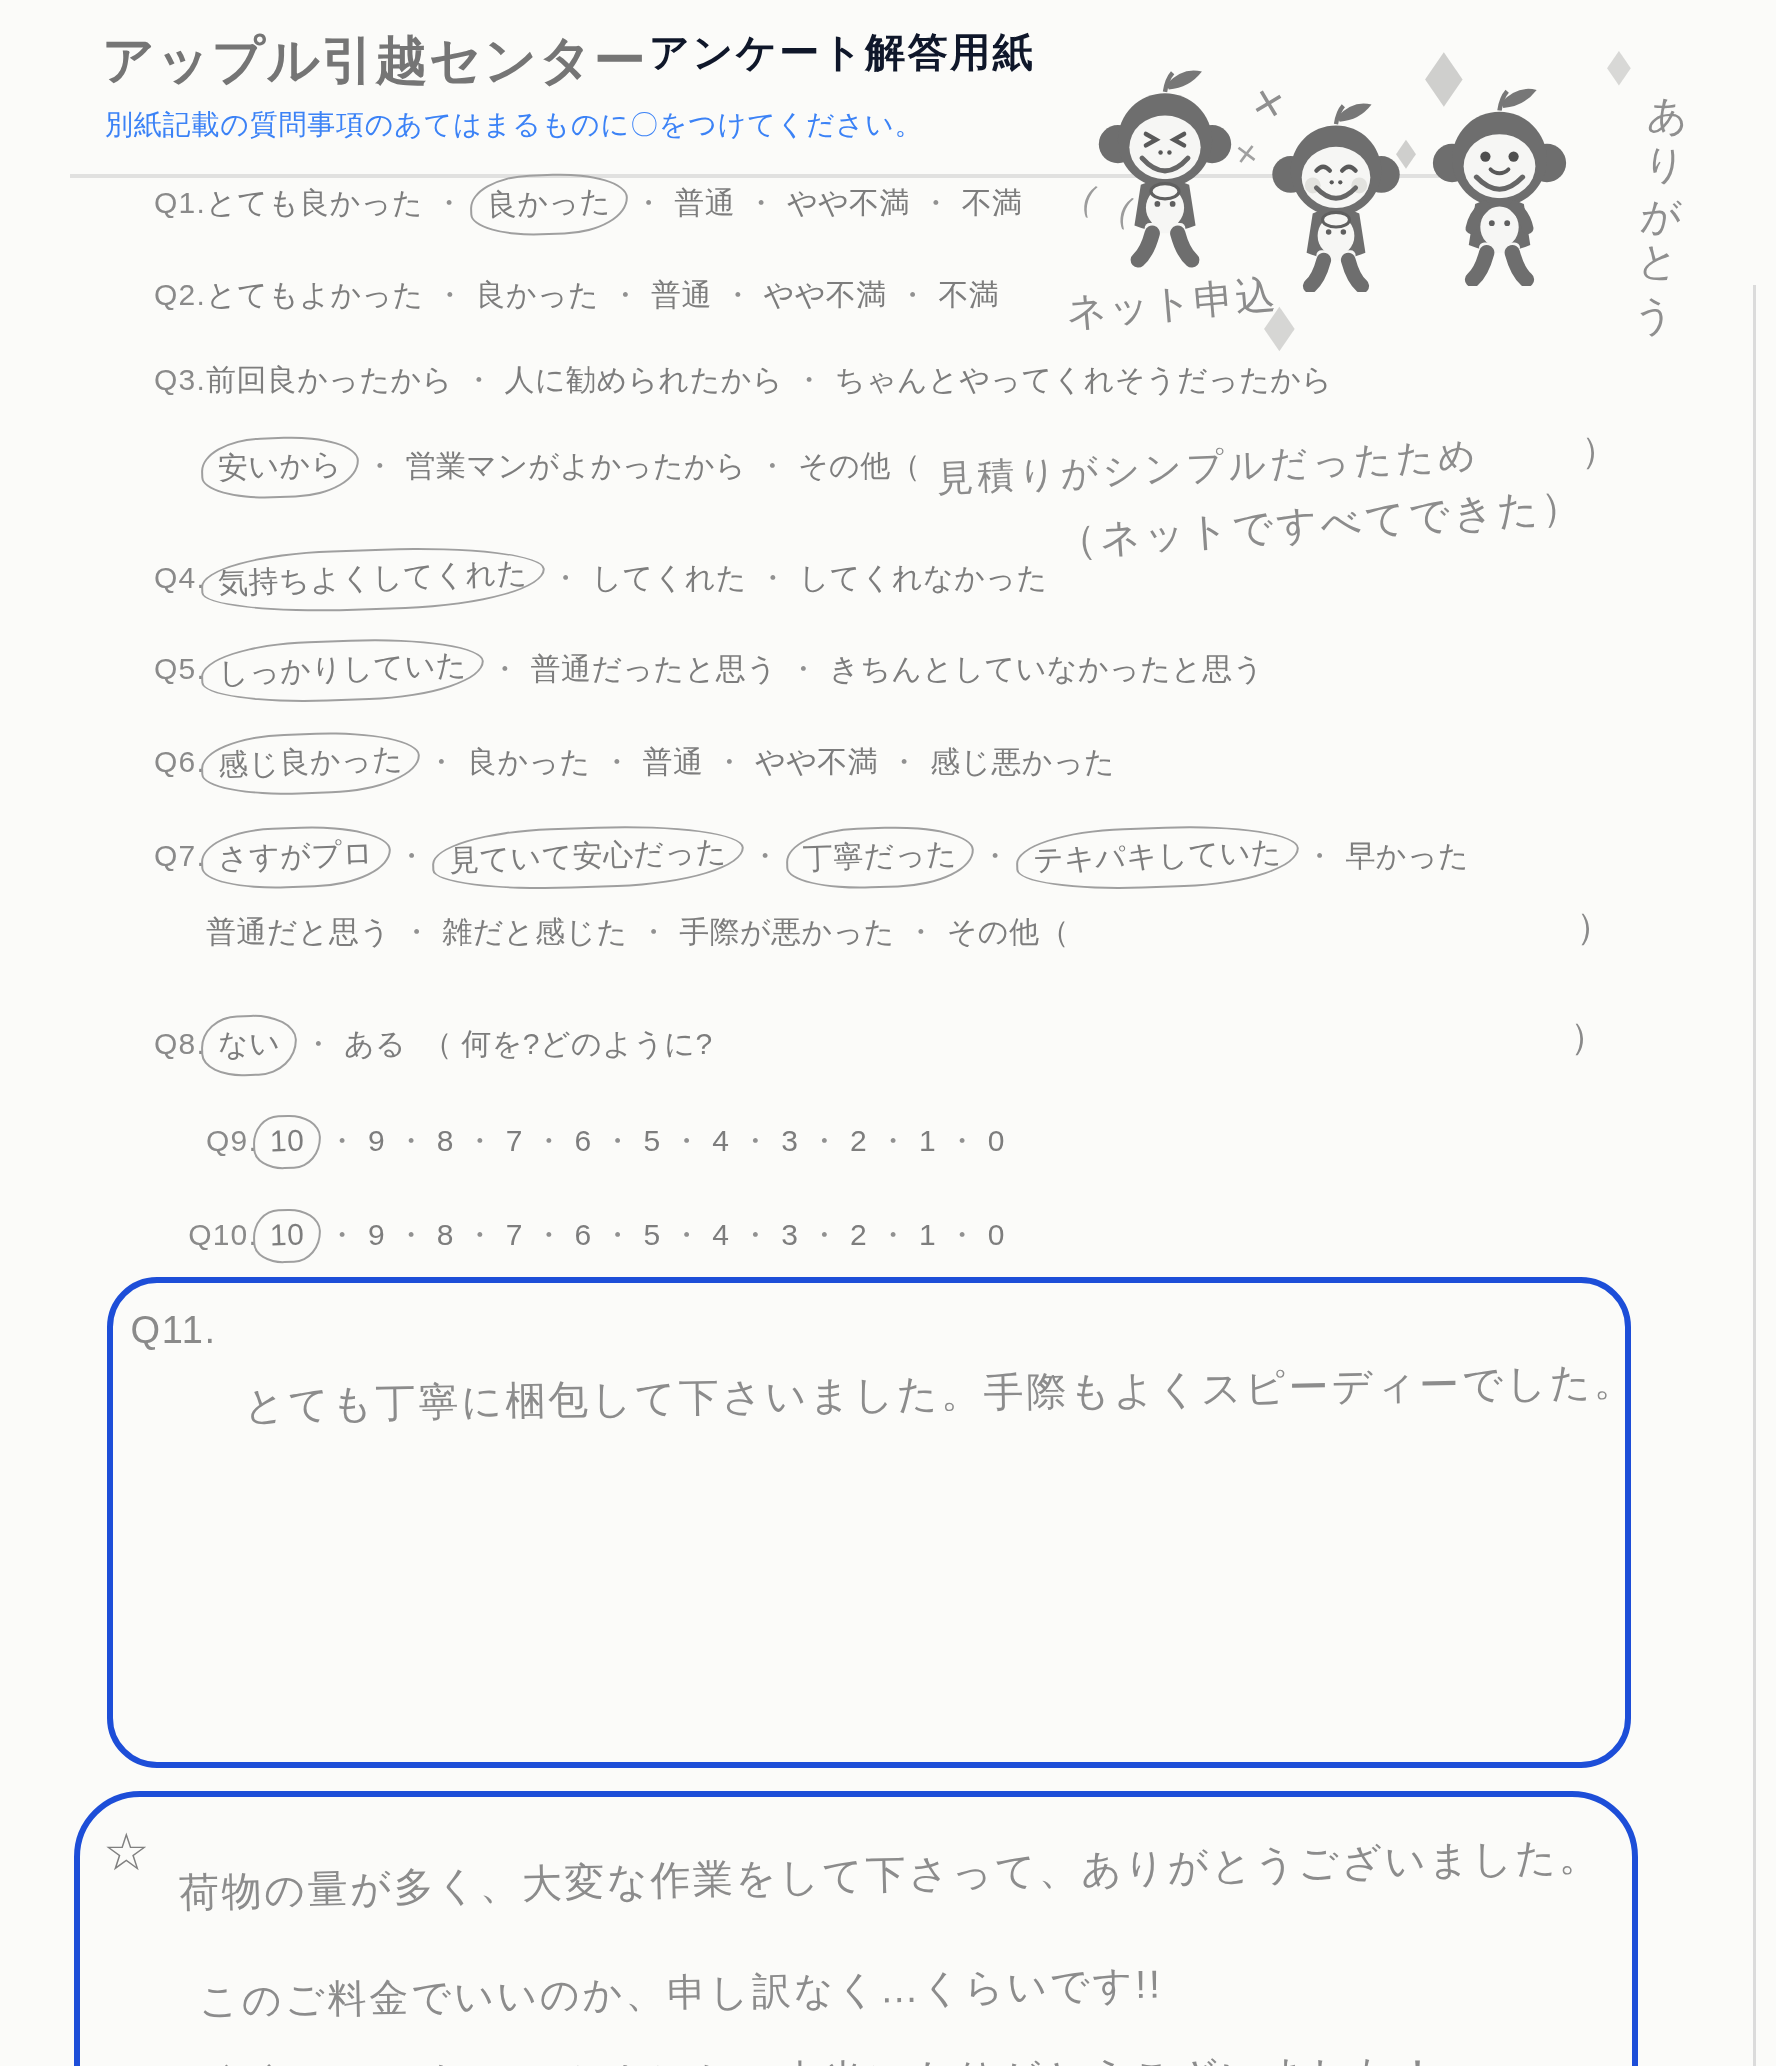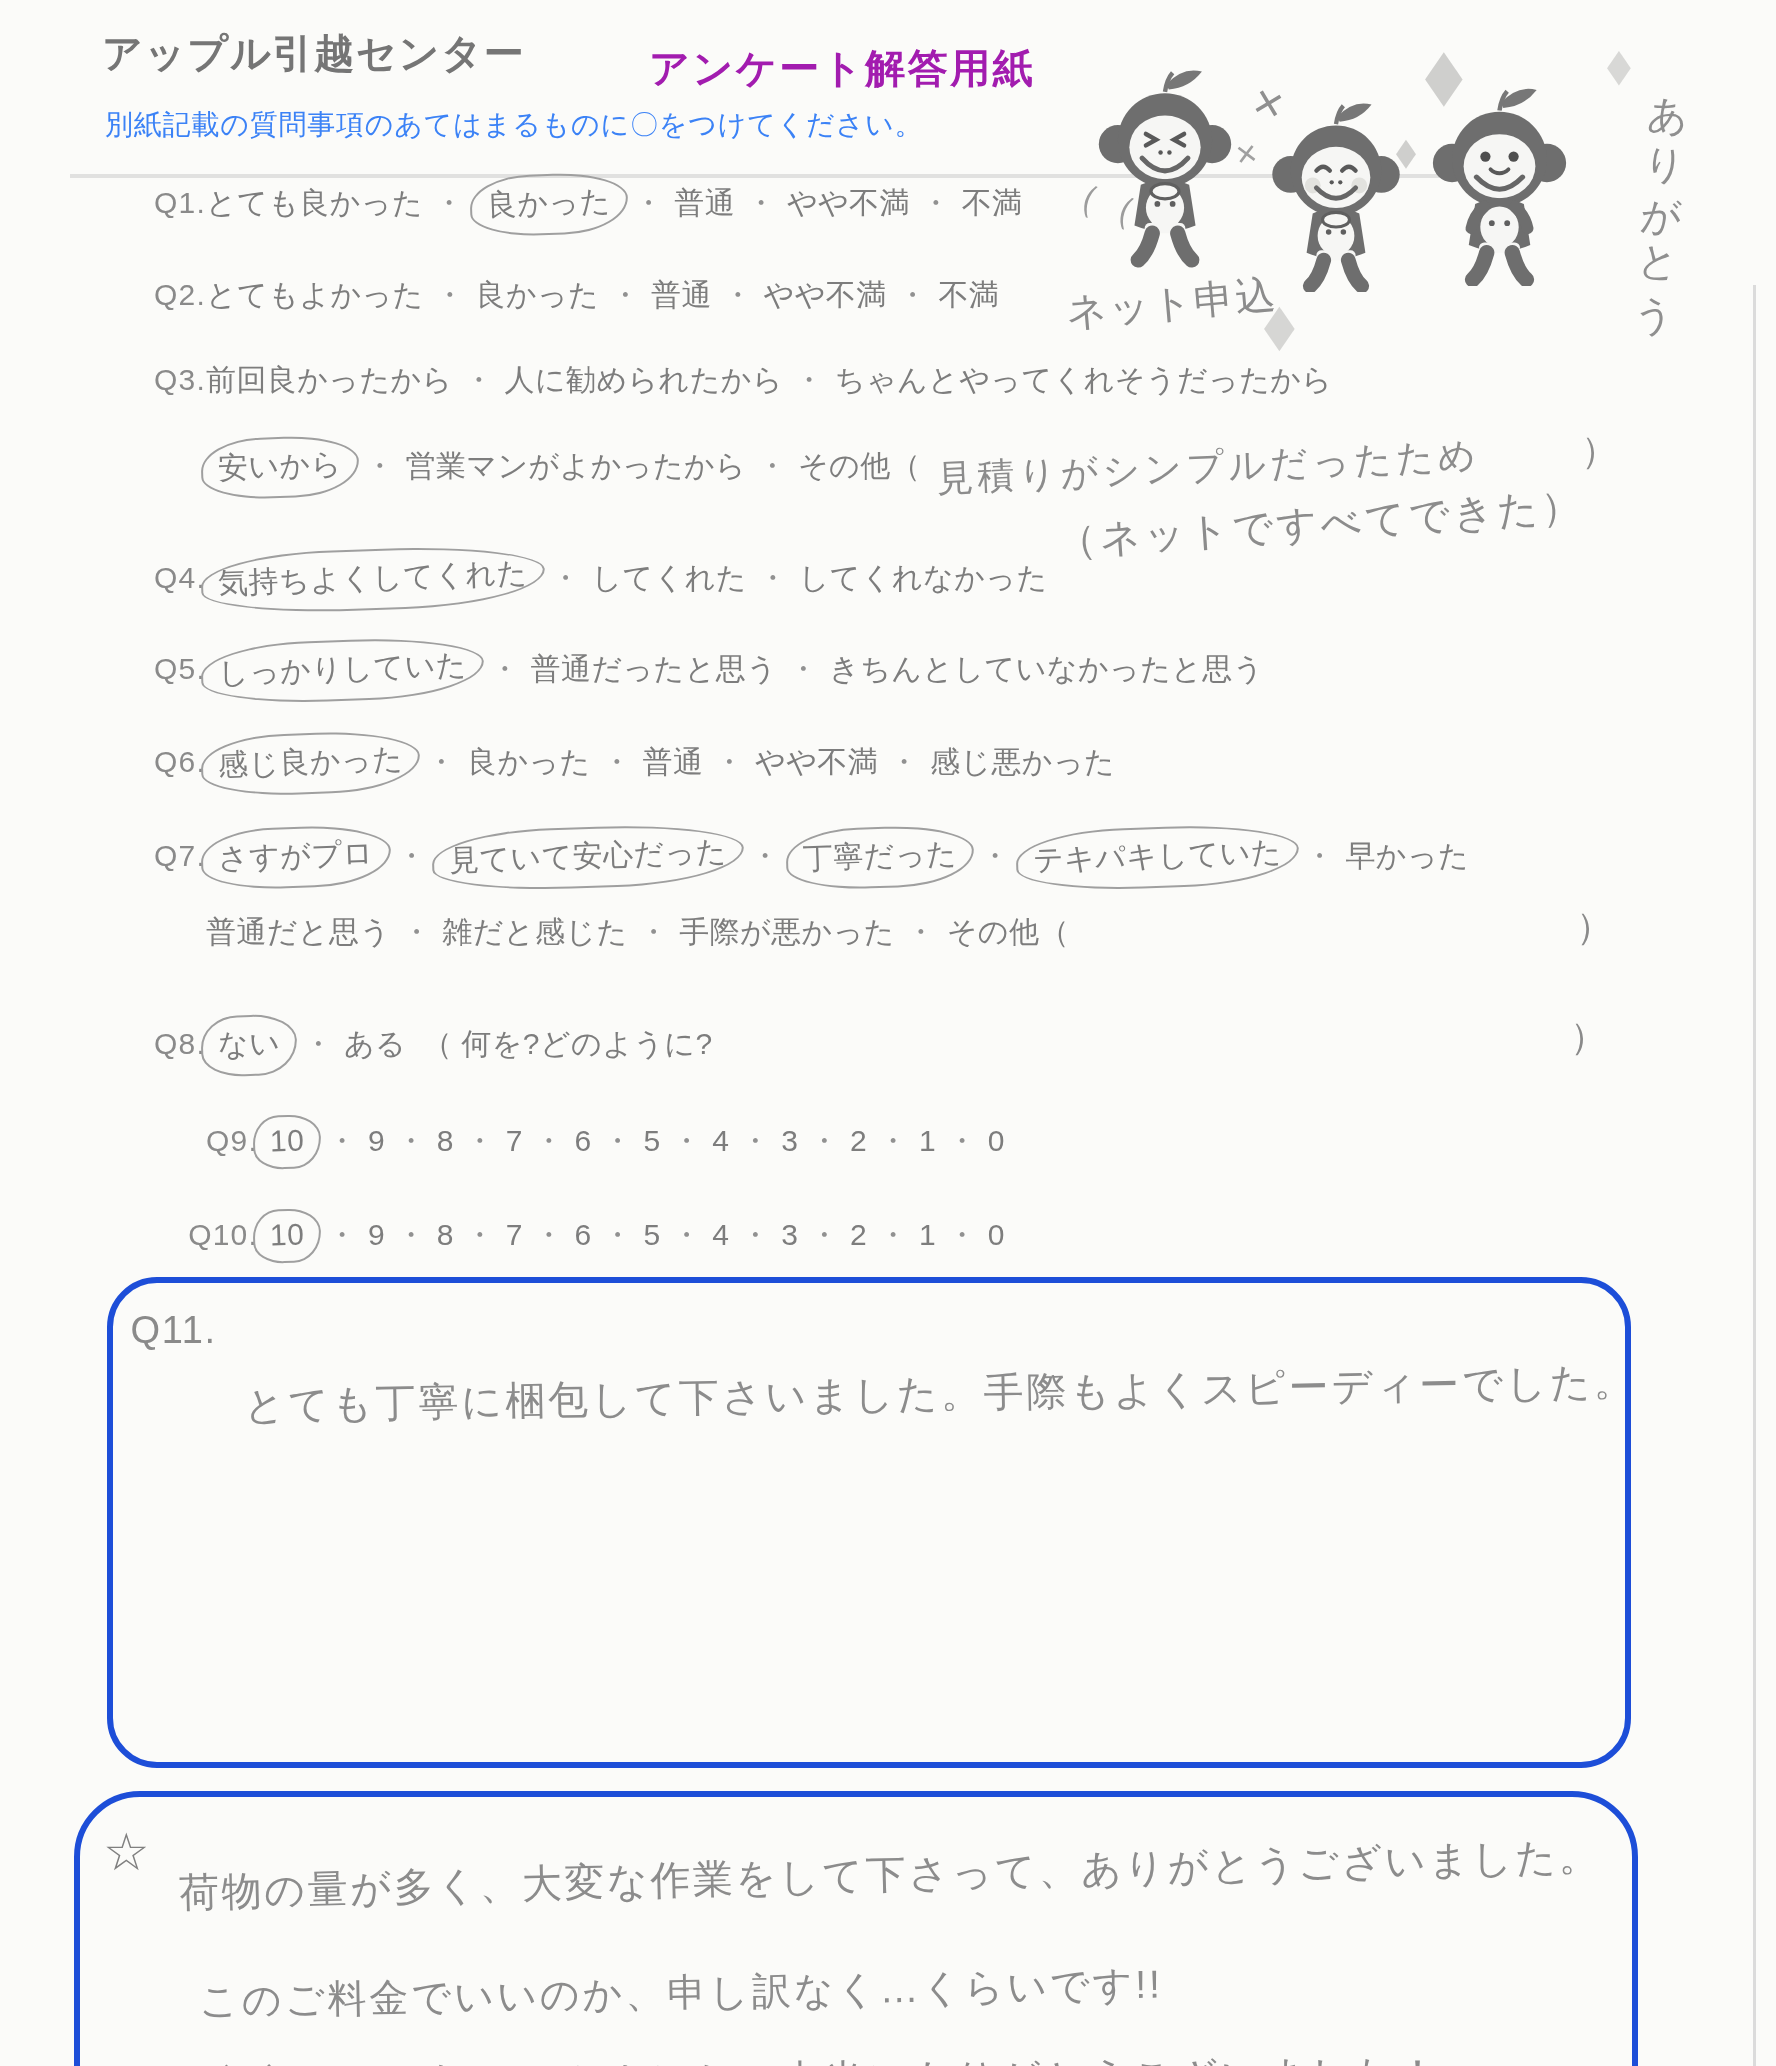--- a/index.html
+++ b/index.html
@@ -5,22 +5,22 @@
   html,body{margin:0;padding:0;}
   body{
     width:1776px;height:2508px;position:relative;
     background:#fbfbf9;
     font-family:"Liberation Sans","DejaVu Sans",sans-serif;
     overflow:hidden;
   }
   .abs{position:absolute;white-space:nowrap;}
 
   
-  .brand{left:102px;top:26px;font-size:40px;font-weight:bold;color:#757575;letter-spacing:1.7px;}
-  .form-title{left:649px;top:41px;font-size:40px;font-weight:600;color:#a21caf;letter-spacing:2.5px;}
+  .brand{left:102px;top:26px;font-size:52px;font-weight:bold;color:#757575;letter-spacing:1.7px;}
+  .form-title{left:649px;top:25px;font-size:40px;font-weight:600;color:#0f172a;letter-spacing:2.5px;}
   .instruction{left:105px;top:106px;font-size:28px;color:#3b82f6;letter-spacing:0.8px;}
 
   
   .streak{left:70px;top:174px;width:1413px;height:3.7px;background:#cccccc;opacity:.55;}
   .scan-edge{left:1753px;top:285px;width:2.5px;height:2223px;background:#d3d3d3;opacity:.8;}
 
   
   .qrow{position:absolute;left:103px;white-space:nowrap;font-size:30px;color:#7d7d7d;letter-spacing:0.4px;}
   .qlabel{display:inline-block;min-width:103px;color:#8a8a8a;letter-spacing:1.2px;text-align:right;}
   .qlabel-wide{min-width:155px;}

